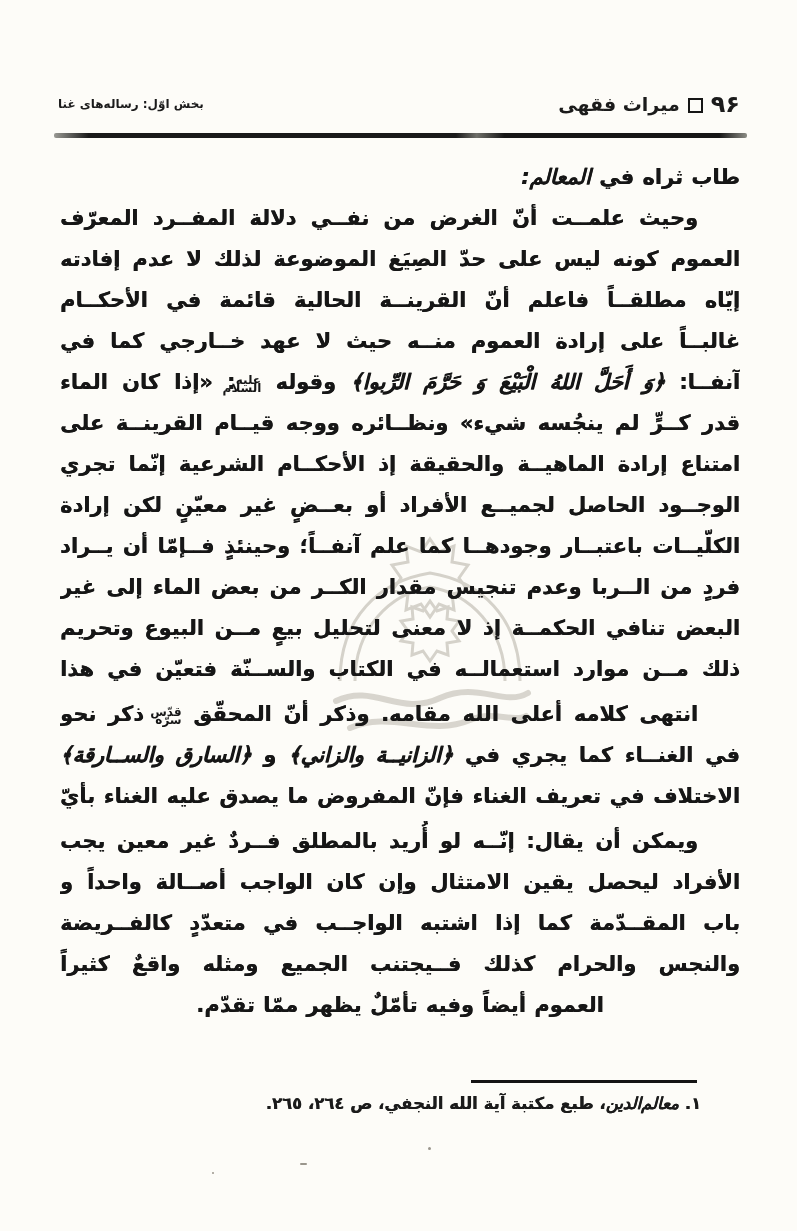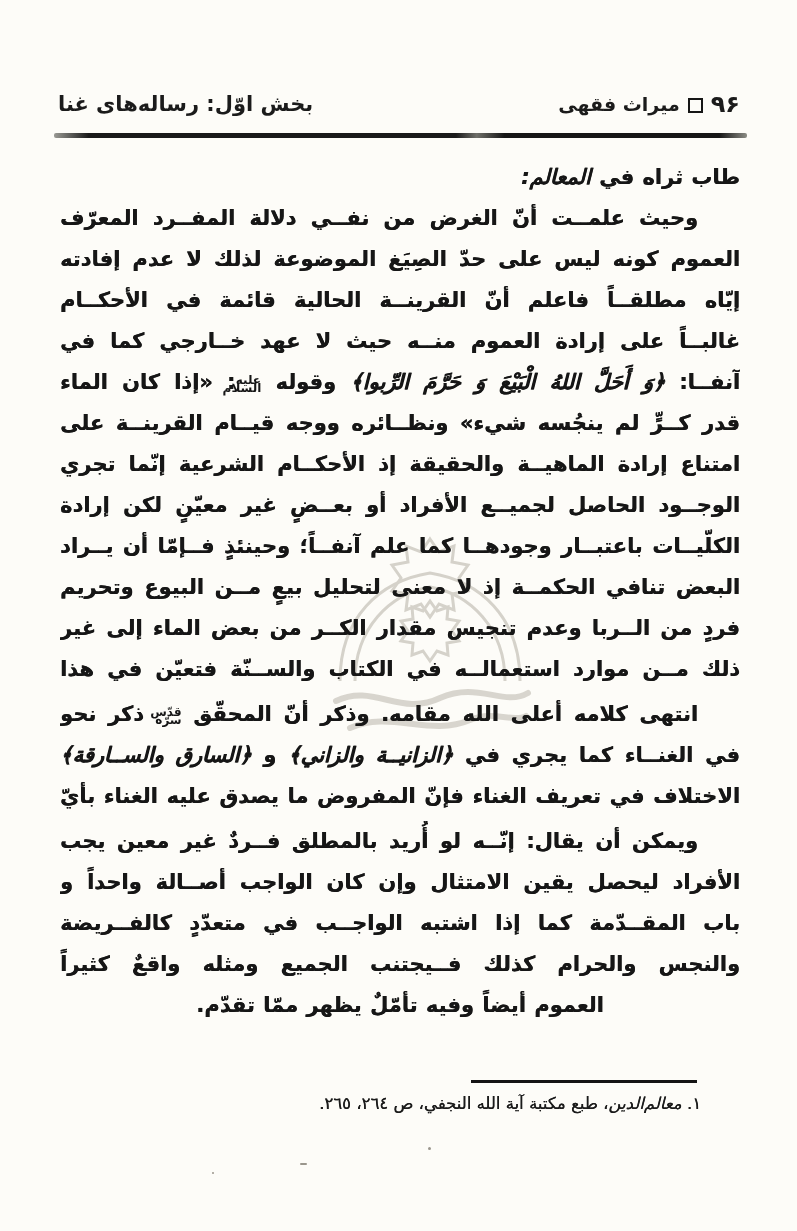--- a/index.html
+++ b/index.html
@@ -16,21 +16,21 @@
   }
   
   .header{
     position:absolute;top:90px;left:58px;right:57px;
     display:flex;justify-content:space-between;align-items:center;
     direction:rtl;font-weight:bold;
   }
   .hdr-right{display:flex;align-items:center;gap:8px;font-size:19px;}
   .hdr-right .pagenum{font-size:24px;letter-spacing:1px;}
   .sq{display:inline-block;width:11px;height:11px;border:2px solid #161616;background:transparent;margin-top:2px;}
-  .hdr-left{font-size:21px;}
+  .hdr-left{font-size:12px;}
   .rule{
     position:absolute;top:133px;left:54px;right:50px;height:5px;
     background:linear-gradient(90deg,#9a9a94 0%,#1a1a1a 5%,#1a1a1a 58%,#6f6f69 61%,#161616 65%,#161616 96%,#8c8c85 100%);
     border-radius:2px;
   }
   
   .watermark{position:absolute;top:533px;left:278px;z-index:0;}
   
   .text{
     position:absolute;top:157px;right:57px;left:60px;z-index:1;
@@ -51,21 +51,21 @@
   .hon{
     display:inline-block;width:26px;font-size:12px;line-height:8.5px;
     text-align:center;vertical-align:-3px;white-space:normal;
     text-shadow:none;
   }
   .fn-sup{font-size:12px;vertical-align:super;line-height:0;}
   
   .fnrule{position:absolute;top:1080px;right:100px;width:226px;height:2.5px;background:#141414;z-index:1;}
   .footnote{
     position:absolute;top:1094px;right:96px;left:80px;z-index:1;
-    direction:rtl;text-align:right;font-size:16.5px;font-weight:normal;color:#1b1b1b;
+    direction:rtl;text-align:right;font-size:16.5px;font-weight:bold;color:#1b1b1b;
     text-shadow:0.3px 0 0 #1b1b1b;
   }
   
   .speck{position:absolute;background:#9a968d;border-radius:2px;z-index:0;}
   .speck.s1{top:1147px;left:428px;width:3px;height:3px;}
   .speck.s2{top:1163px;left:300px;width:7px;height:2px;}
   .speck.s3{top:1172px;left:212px;width:2px;height:2px;}
 </style>
 </head>
 <body>
@@ -104,22 +104,22 @@
     <div class="line">العموم كونه ليس على حدّ الصِيَغ الموضوعة لذلك لا عدم إفادته</div>
     <div class="line">إيّاه مطلقــاً فاعلم أنّ القرينــة الحالية قائمة في الأحكــام الشرعية</div>
     <div class="line">غالبــاً على إرادة العموم منــه حيث لا عهد خــارجي كما في قــوله</div>
     <div class="line">
       <span>آنفــا: </span><span class="verse">﴿وَ أَحَلَّ اللهُ الْبَيْعَ وَ حَرَّمَ الرِّبوا﴾</span><span> وقوله </span><span class="hon">عليه السلام</span><span>: «إذا كان الماء</span>
     </div>
     <div class="line">قدر كــرٍّ لم ينجُسه شيء» ونظــائره ووجه قيــام القرينــة على ذلك</div>
     <div class="line">امتناع إرادة الماهيــة والحقيقة إذ الأحكــام الشرعية إنّما تجري على</div>
     <div class="line">الوجــود الحاصل لجميــع الأفراد أو بعــضٍ غير معيّنٍ لكن إرادة</div>
     <div class="line">الكلّيــات باعتبــار وجودهــا كما علم آنفــاً؛ وحينئذٍ فــإمّا أن يــراد</div>
+    <div class="line">فردٍ من الــربا وعدم تنجيس مقدار الكــر من بعض الماء إلى غير</div>
     <div class="line">البعض تنافي الحكمــة إذ لا معنى لتحليل بيعٍ مــن البيوع وتحريم</div>
-    <div class="line">فردٍ من الــربا وعدم تنجيس مقدار الكــر من بعض الماء إلى غير</div>
     <div class="line">ذلك مــن موارد استعمالــه في الكتاب والســنّة فتعيّن في هذا كلّــه</div>
     <div class="line l-indent l-gap">
       <span>انتهى كلامه أعلى الله مقامه. وذكر أنّ المحقّق </span><span class="hon">قدّس سرّه</span><span> ذكر نحو هذا وهذا يجري</span>
     </div>
     <div class="line">
       <span>في الغنــاء كما يجري في </span><span class="q">﴿الزانيــة والزاني﴾</span><span> و </span><span class="q">﴿السارق والســارقة﴾</span>
     </div>
     <div class="line">الاختلاف في تعريف الغناء فإنّ المفروض ما يصدق عليه الغناء بأيّ وجه اعتبر.</div>
     <div class="line l-indent l-gap">ويمكن أن يقال: إنّــه لو أُريد بالمطلق فــردٌ غير معين يجب الإتيان بجميع</div>
     <div class="line">الأفراد ليحصل يقين الامتثال وإن كان الواجب أصــالة واحداً و الباقي يجب من</div>

